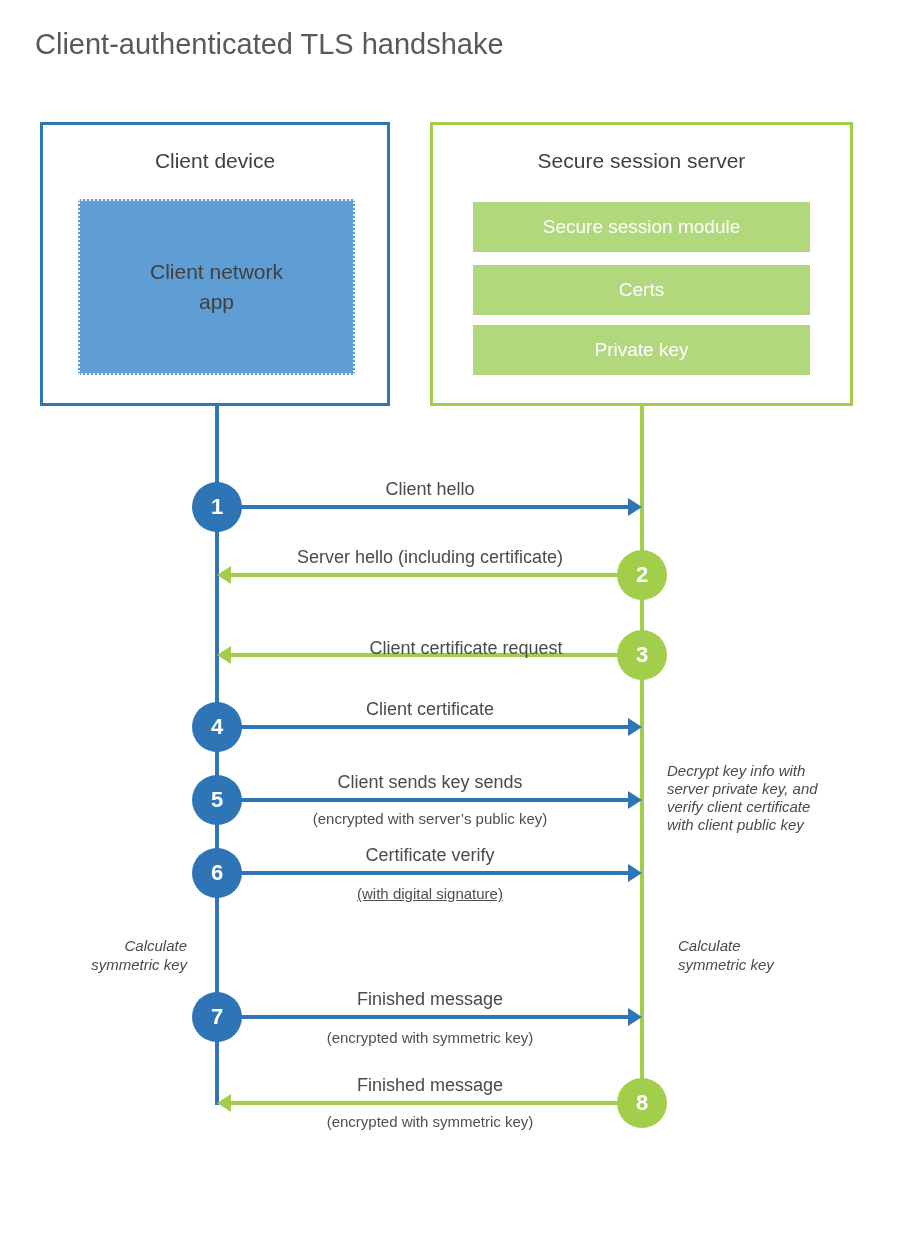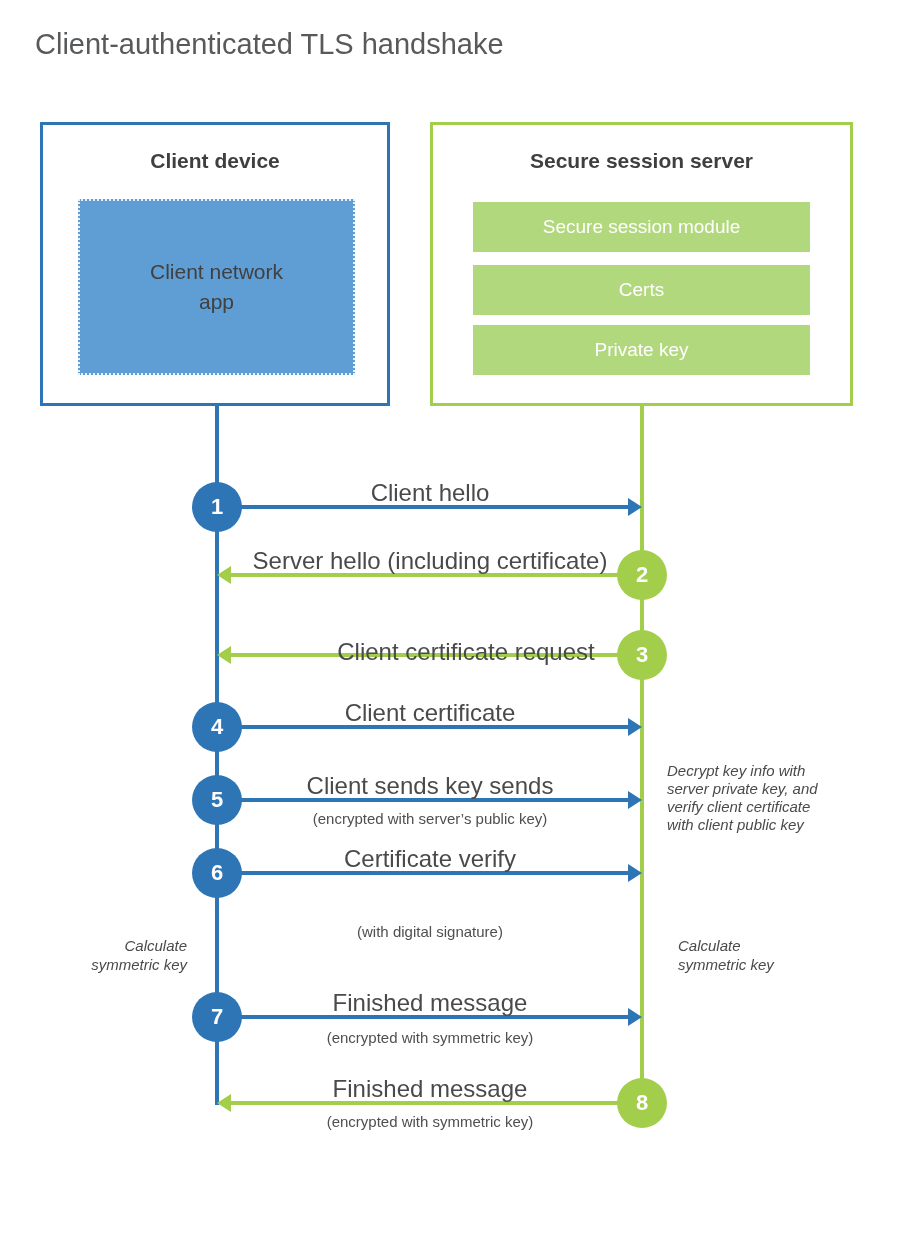--- a/index.html
+++ b/index.html
@@ -10,21 +10,21 @@
   .title{
     position:absolute;left:35px;top:28px;font-size:29px;font-weight:300;
     color:#58595b;letter-spacing:0;
   }
   
   .actor-box{position:absolute;top:122px;height:284px;background:#fff;box-sizing:border-box;}
   .client-box{left:40px;width:350px;border:3px solid #2e75b6;}
   .server-box{left:430px;width:423px;border:3px solid #a3ce4c;}
   .actor-heading{
     position:absolute;left:0;right:0;top:24px;text-align:center;
-    font-size:21px;font-weight:700;color:#3f3f3f;
+    font-size:21px;font-weight:400;color:#3f3f3f;
   }
   .app-box{
     position:absolute;left:35px;top:74px;width:277px;height:176px;
     background:#5f9dd5;border:2px dotted rgba(255,255,255,0.85);box-sizing:border-box;
     display:flex;align-items:center;justify-content:center;text-align:center;
     color:#404040;font-size:21px;line-height:1.45;
   }
   .app-box span{display:block;width:170px;}
   .server-bar{
     position:absolute;left:40px;width:337px;height:50px;background:#b2d87e;
@@ -51,21 +51,21 @@
     width:0;height:0;border-left:14px solid #2e75b6;
     border-top:9px solid transparent;border-bottom:9px solid transparent;
   }
   .arrow.left::before{
     content:"";position:absolute;left:-13px;top:50%;transform:translateY(-50%);
     width:0;height:0;border-right:14px solid #a3ce4c;
     border-top:9px solid transparent;border-bottom:9px solid transparent;
   }
   .msg-label{
     position:absolute;left:220px;width:420px;text-align:center;
-    font-size:24px;color:#4a4a4a;z-index:4;
+    font-size:18px;color:#4a4a4a;z-index:4;
   }
   .msg-sublabel{
     position:absolute;left:220px;width:420px;text-align:center;
     font-size:15px;color:#4f4f4f;z-index:4;
   }
   .side-note{position:absolute;font-size:15px;color:#4a4a4a;line-height:19px;font-style:italic;}
   .note-decrypt{left:667px;top:762px;width:164px;line-height:18px;}
   .note-calc-left{left:62px;top:936px;width:125px;text-align:right;}
   .note-calc-right{left:678px;top:936px;width:120px;text-align:left;}
 </style>
@@ -110,21 +110,21 @@
   <div class="circle blue" style="top:702px;">4</div>
 
   <div class="msg-label" style="top:772px;">Client sends key sends</div>
   <div class="arrow blue right" style="top:798px;"></div>
   <div class="circle blue" style="top:775px;">5</div>
   <div class="msg-sublabel" style="top:810px;">(encrypted with server’s public key)</div>
 
   <div class="msg-label" style="top:845px;">Certificate verify</div>
   <div class="arrow blue right" style="top:871px;"></div>
   <div class="circle blue" style="top:848px;">6</div>
-  <div class="msg-sublabel" style="top:923px;">(with digital signature)</div>
+  <div class="msg-sublabel" style="top:885px;text-decoration:underline;">(with digital signature)</div>
 
   <div class="msg-label" style="top:989px;">Finished message</div>
   <div class="arrow blue right" style="top:1015px;"></div>
   <div class="circle blue" style="top:992px;">7</div>
   <div class="msg-sublabel" style="top:1029px;">(encrypted with symmetric key)</div>
 
   <div class="msg-label" style="top:1075px;">Finished message</div>
   <div class="arrow green left" style="top:1101px;"></div>
   <div class="circle green" style="top:1078px;">8</div>
   <div class="msg-sublabel" style="top:1113px;">(encrypted with symmetric key)</div>

